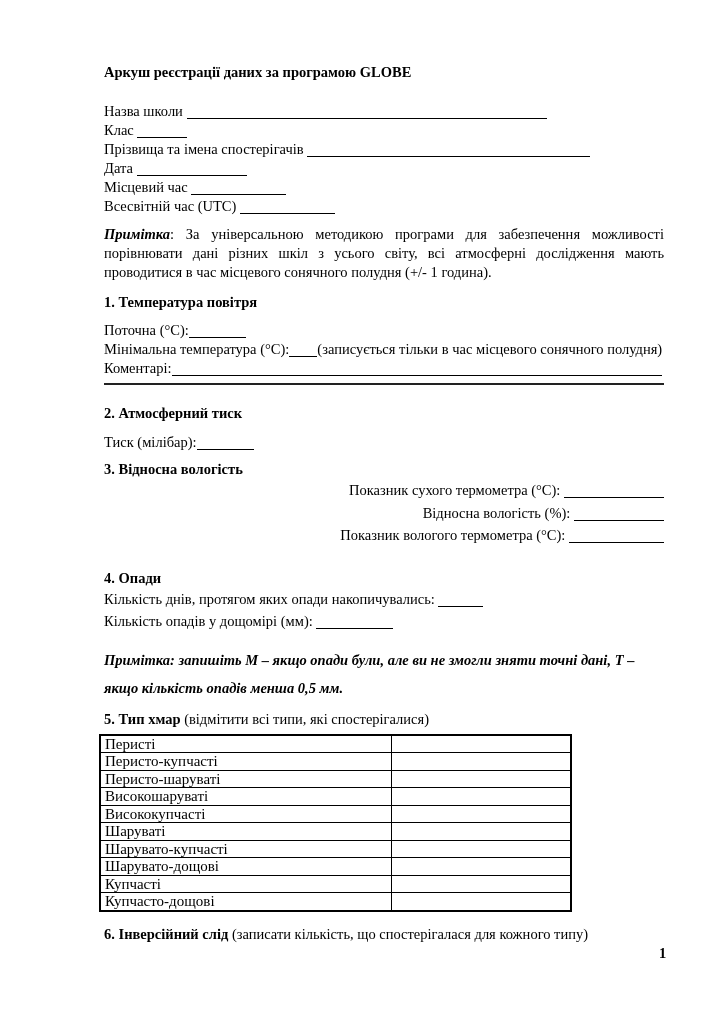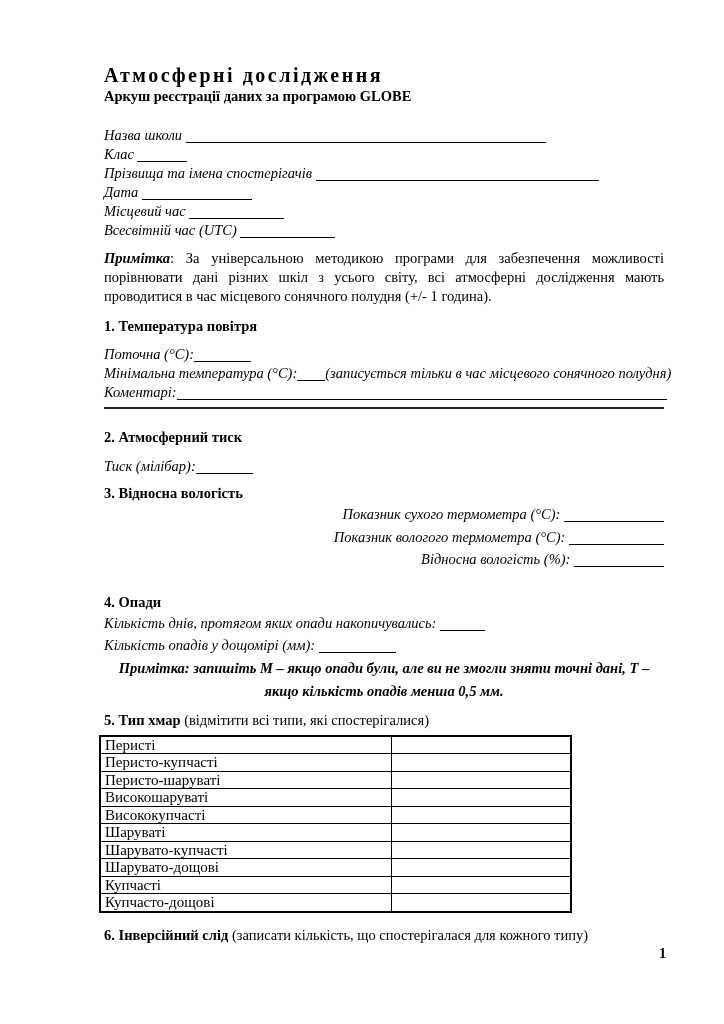--- a/index.html
+++ b/index.html
@@ -15,21 +15,21 @@
     color:#000;
     overflow:hidden;
   }
   .doc-title {
     font-size:20px; font-weight:bold; letter-spacing:2.5px; line-height:24px;
   }
   .doc-subtitle {
     font-size:14.5px; font-weight:bold; line-height:19px;
   }
   .fields { margin-top:20px; }
-  .line { white-space:nowrap;font-style:italic; }
+  .line { white-space:nowrap; }
   .blank {
     display:inline-block; height:2px;
     border-bottom:1px solid #000;
     vertical-align:-3px;
   }
   .w20{width:20px} .w28{width:28px} .w45{width:45px} .w50{width:50px}
   .w57{width:57px} .w77{width:77px} .w90{width:90px} .w95{width:95px}
   .w100{width:100px} .w110{width:110px} .w283{width:283px} .w360{width:360px}
   .w490{width:490px}
   .note-para {
@@ -44,21 +44,21 @@
   .h5 { margin-top:8px; }
   .h6 { margin-top:13px; }
   .temp-block { margin-top:9px; }
   .rule {
     margin-top:5px; border:none; border-top:2px solid #222; width:100%;
   }
   .pressure-line { margin-top:10px; }
   .rh-block .line { line-height:22.5px;text-align:right; }
   .precip-block .line { line-height:22px; }
   .precip-note {
-    font-weight:bold; font-style:italic; line-height:23px; margin-top:1px;text-align:center;
+    font-weight:bold; font-style:italic; line-height:28px; margin-top:14px;
   }
   .sec5-h .plain, .sec6-h .plain { font-weight:normal; }
   table.clouds {
     border-collapse:collapse; margin-top:5px; margin-left:-5px;
     width:473px; table-layout:fixed;
   }
   table.clouds td {
     border:1px solid #000;
     height:16.5px; line-height:16px;
     padding:0 0 0 4px;
@@ -70,21 +70,20 @@
   .page-num {
     position:absolute; left:659px; top:944px;
     font-weight:bold; font-size:14.5px;
   }
 </style>
 </head>
 <body>
 
 <div class="page">
 
-  <div class="doc-title">Атмосферні дослідження</div>
   <div class="doc-subtitle">Аркуш реєстрації даних за програмою GLOBE</div>
 
   <div class="fields">
     <div class="line"><span>Назва школи</span> <span class="blank w360"></span></div>
     <div class="line"><span>Клас</span> <span class="blank w50"></span></div>
     <div class="line"><span>Прізвища та імена спостерігачів</span> <span class="blank w283"></span></div>
     <div class="line"><span>Дата</span> <span class="blank w110"></span></div>
     <div class="line"><span>Місцевий час</span> <span class="blank w95"></span></div>
     <div class="line"><span>Всесвітній час (UTC)</span> <span class="blank w95"></span></div>
   </div>
@@ -98,22 +97,22 @@
     <div class="line"><span>Коментарі:</span><span class="blank w490"></span></div>
   </div>
   <hr class="rule">
 
   <div class="sec-h h2">2. Атмосферний тиск</div>
   <div class="line pressure-line"><span>Тиск (мілібар):</span><span class="blank w57"></span></div>
 
   <div class="sec-h h3">3. Відносна вологість</div>
   <div class="rh-block">
     <div class="line"><span>Показник сухого термометра (°С):</span> <span class="blank w100"></span></div>
+    <div class="line"><span>Відносна вологість (%):</span> <span class="blank w90"></span></div>
     <div class="line"><span>Показник вологого термометра (°С):</span> <span class="blank w95"></span></div>
-    <div class="line"><span>Відносна вологість (%):</span> <span class="blank w90"></span></div>
   </div>
 
   <div class="sec-h h4">4. Опади</div>
   <div class="precip-block">
     <div class="line"><span>Кількість днів, протягом яких опади накопичувались:</span> <span class="blank w45"></span></div>
     <div class="line"><span>Кількість опадів у дощомірі (мм):</span> <span class="blank w77"></span></div>
     <div class="precip-note">Примітка: запишіть М – якщо опади були, але ви не змогли зняти точні дані, Т – якщо кількість опадів менша 0,5 мм.</div>
   </div>
 
   <div class="sec-h h5 sec5-h"><span>5. Тип хмар</span><span class="plain"> (відмітити всі типи, які спостерігалися)</span></div>

